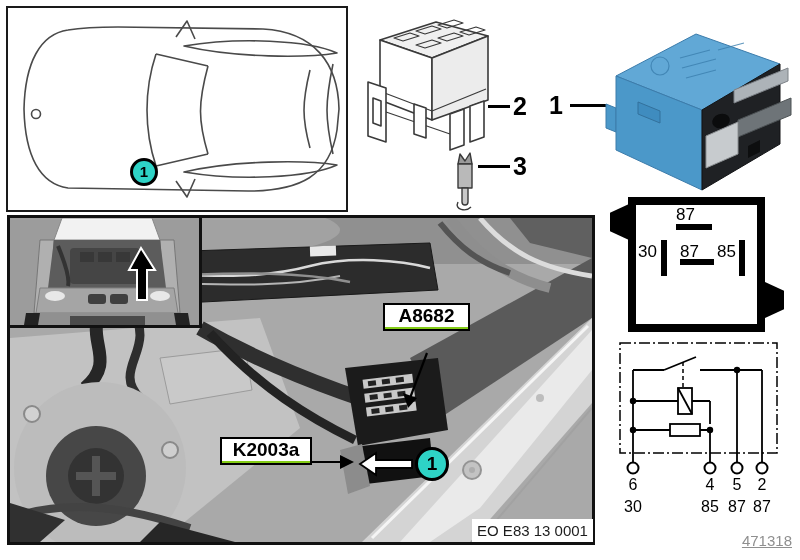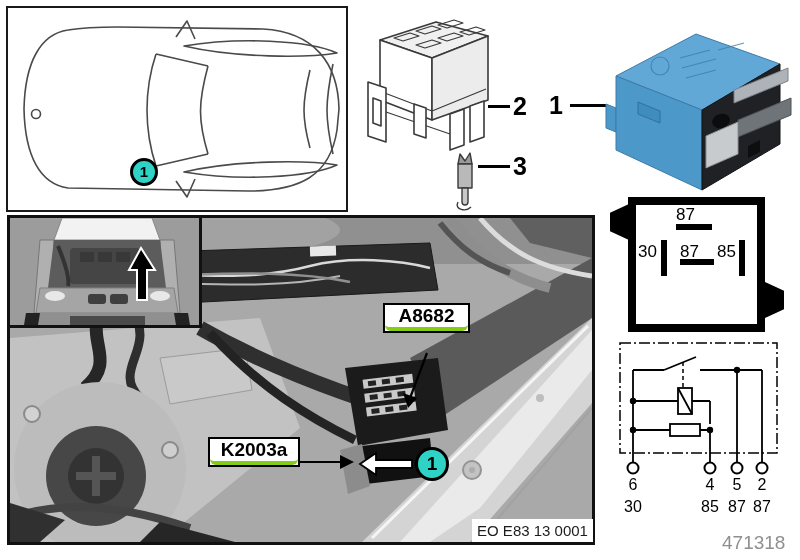--- a/index.html
+++ b/index.html
@@ -21,26 +21,26 @@
   .pin-num{position:absolute;font-size:17px;color:#000;line-height:1;}
   .pin-bar{position:absolute;background:#000;}
   .pin-tab{position:absolute;background:#000;}
   #pin-tab-left{left:610px;top:204px;width:19px;height:36px;clip-path:polygon(100% 0,100% 100%,0 76%,0 24%);}
   #pin-tab-right{left:765px;top:282px;width:19px;height:36px;clip-path:polygon(0 0,0 100%,100% 76%,100% 24%);}
   
   #photo-panel{left:7px;top:215px;width:582px;height:324px;border:3px solid #111;background:#a9a9a9;}
   #inset{left:7px;top:215px;width:189px;height:107px;border:3px solid #111;background:#9c9c9c;z-index:5;}
   .idbox{background:#fff;border:2px solid #000;text-align:center;font-weight:bold;font-size:19px;z-index:6;}
   .idbox .row{height:22px;line-height:22px;}
-  .idbox .row.first{border-bottom:4px solid #84cc16;border-radius:6px;}
+  .idbox .row.first{border-bottom:2px solid #84cc16;}
   #box-a8682{left:383px;top:303px;width:83px;}
-  #box-k2003a{left:208px;top:437px;width:88px;}
+  #box-k2003a{left:220px;top:437px;width:88px;}
   #eo-caption{left:472px;top:519px;width:121px;height:23px;background:#fff;font-size:15px;color:#1c1c1c;
               text-align:center;line-height:23px;z-index:6;}
-  #drawing-number{left:722px;top:532px;width:70px;text-align:left;color:#8f8f8f;font-size:19px;}
+  #drawing-number{left:722px;top:532px;width:70px;text-align:right;color:#8f8f8f;font-size:15px;text-decoration:underline;}
   text{font-family:"Liberation Sans",sans-serif;}
 </style>
 </head>
 <body>
 
 <div id="canvas">
 
   <div id="car-panel" class="abs">
     <svg width="338" height="202" viewBox="0 0 338 202">
       <g fill="none" stroke="#4a4a4a" stroke-width="1.6" stroke-linejoin="round">

